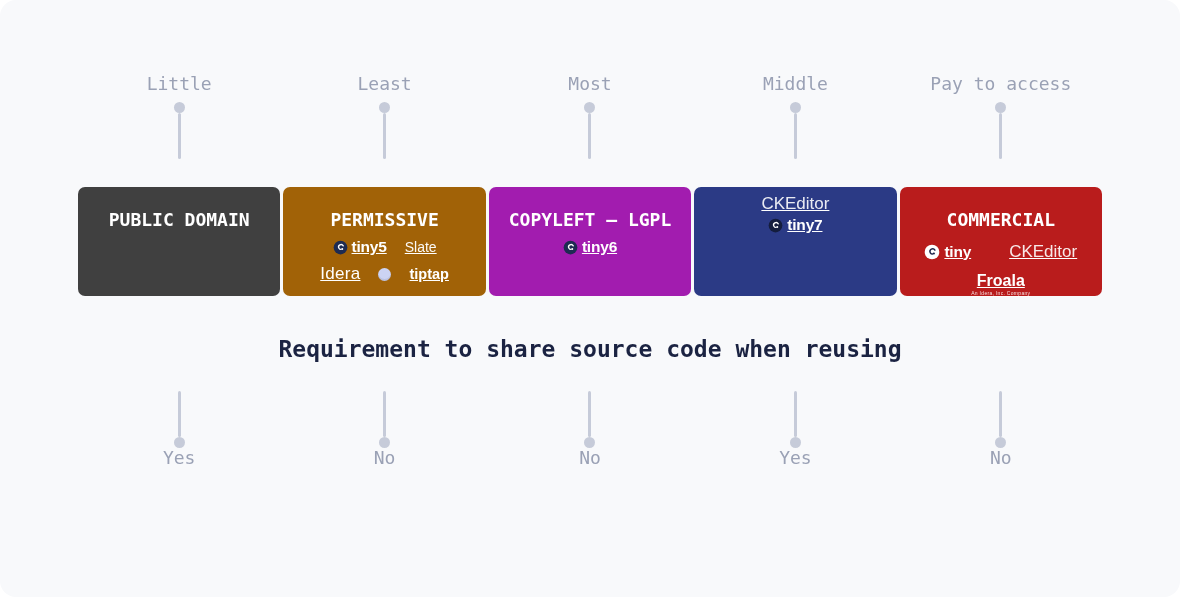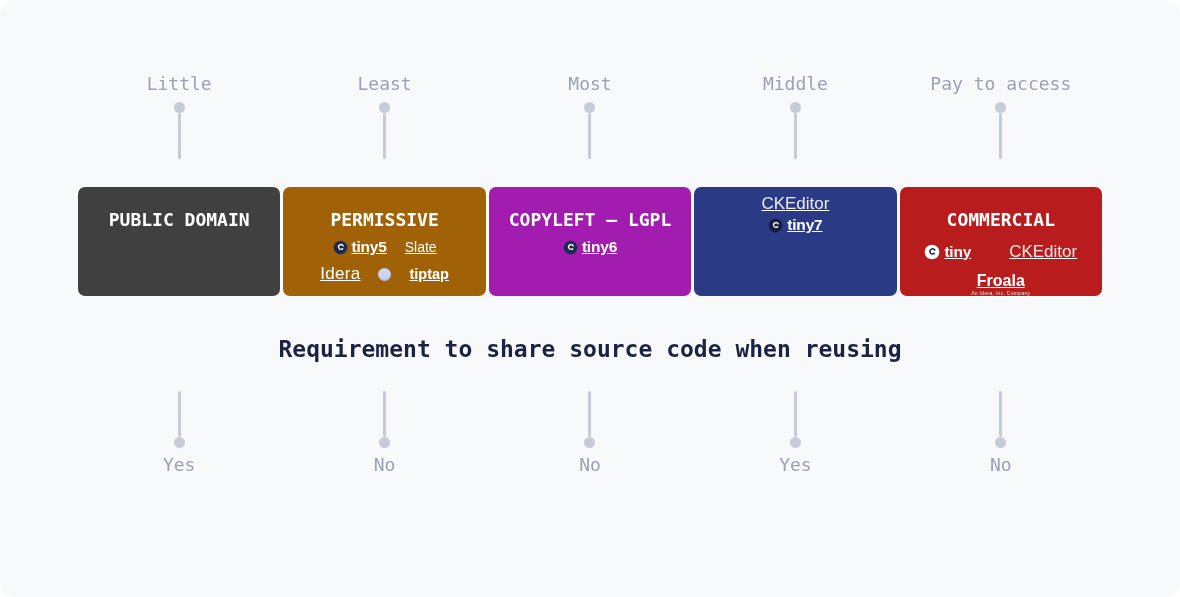--- a/index.html
+++ b/index.html
@@ -9,21 +9,21 @@
     background:#f8f9fb; border-radius:16px; overflow:hidden; margin:0 auto;
   }
   .grid5 { display:grid; grid-template-columns:repeat(5,1fr); gap:3px; margin:0 78px; }
   .marker { display:flex; flex-direction:column; align-items:center; }
   .scale-top { padding-top:74px; }
   .marker-label { font-size:18px; line-height:19px; color:#9aa1b5; white-space:nowrap; }
   .marker-dot { width:11px; height:11px; border-radius:50%; background:#c6cbd9; flex:0 0 auto; }
   .marker-line { width:3px; height:46px; background:#c6cbd9; border-radius:2px; }
   .marker-top .marker-dot { margin-top:9px; }
   .marker-bottom .marker-dot { margin-top:0; }
-  .marker-bottom .marker-label { margin-top:7px; }
+  .marker-bottom .marker-label { margin-top:0; }
   .heading {
     font-size:23px; line-height:26px; font-weight:bold; color:#1b2342;
     text-align:center; white-space:nowrap;
   }
   .heading-restriction { margin-top:26px; }
   .heading-share { margin-top:40px; }
   .cards { margin-top:28px; }
   .card {
     height:109px; border-radius:7px; color:#ffffff; text-align:center;
     display:flex; flex-direction:column; align-items:center;

